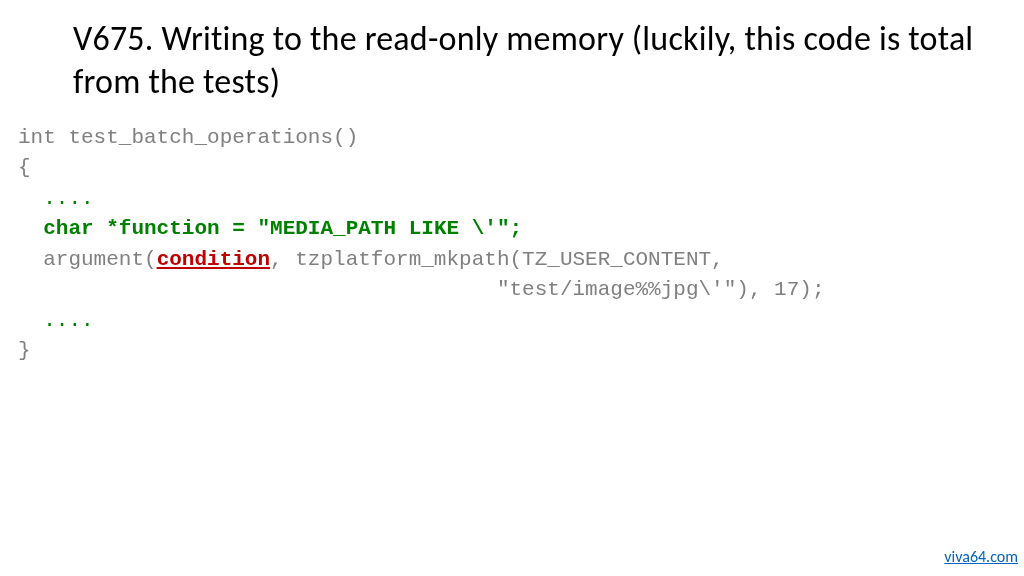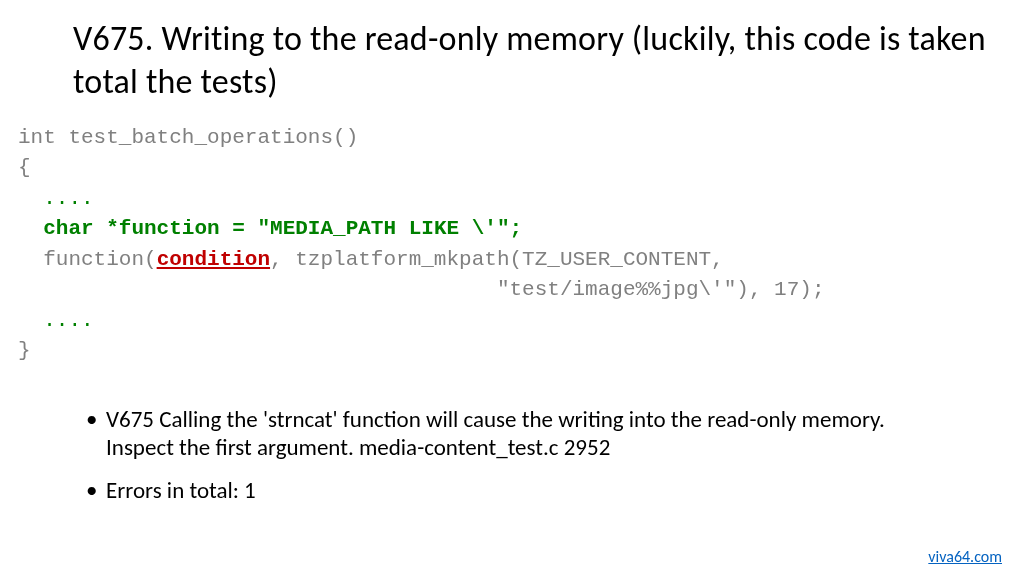--- a/index.html
+++ b/index.html
@@ -51,42 +51,36 @@
     }
     .bullets li::before {
       content: "•";
       position: absolute;
       left: 0;
       top: 0;
     }
     .footer-link {
       position: absolute;
       bottom: 10px;
-      right: 22px;
+      right: 6px;
       font-size: 16px;
       color: #0563c1;
       text-decoration: underline;
     }
   </style>
 </head>
 <body>
 
 <div class="slide">
-  <h1 class="title">V675. Writing to the read-only memory (luckily, this code is taken total the tests)</h1>
+  <h1 class="title">V675. Writing to the read-only memory (luckily, this code is total from the tests)</h1>
 
   <div class="code-block"><span>int test_batch_operations()</span>
 <span>{</span>
 <span class="code-green">  ....</span>
 <span class="code-green-bold">  char *function = </span><span class="code-green-bold">"MEDIA_PATH LIKE \'"</span><span class="code-green-bold">;</span>
-<span>  function(</span><span class="code-red-bold">condition</span><span>, tzplatform_mkpath(TZ_USER_CONTENT,</span>
+<span>  argument(</span><span class="code-red-bold">condition</span><span>, tzplatform_mkpath(TZ_USER_CONTENT,</span>
 <span>                                      "test/image%%jpg\'"), 17);</span>
 <span class="code-green">  ....</span>
 <span>}</span></div>
 
-  <div class="bullets">
-    <ul>
-      <li>V675 Calling the 'strncat' function will cause the writing into the read-only memory. Inspect the first argument. media-content_test.c 2952</li>
-      <li>Errors in total: 1</li>
-    </ul>
-  </div>
 </div>
 
 <a class="footer-link">viva64.com</a>
 
 </body></html>

